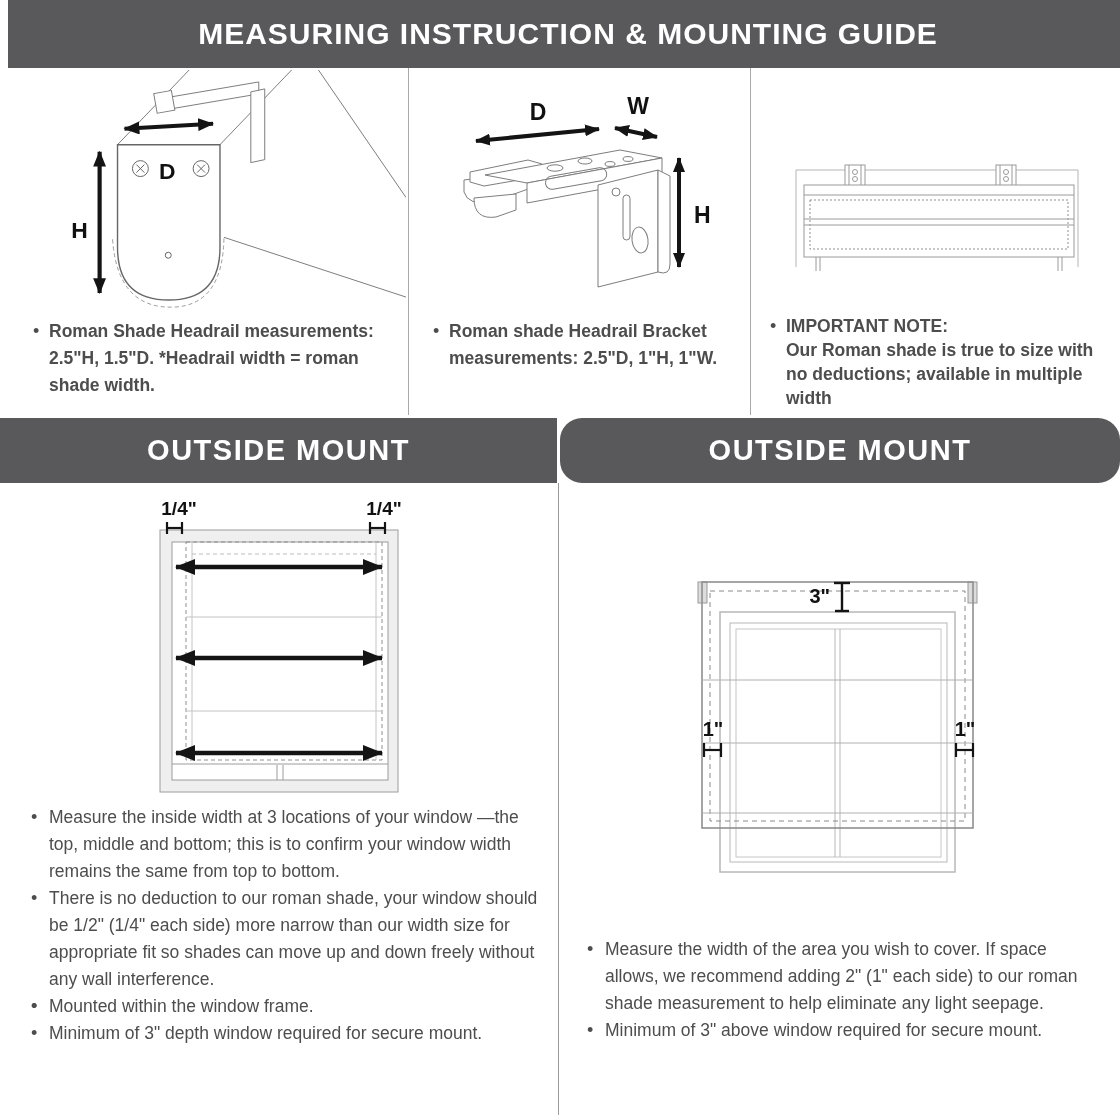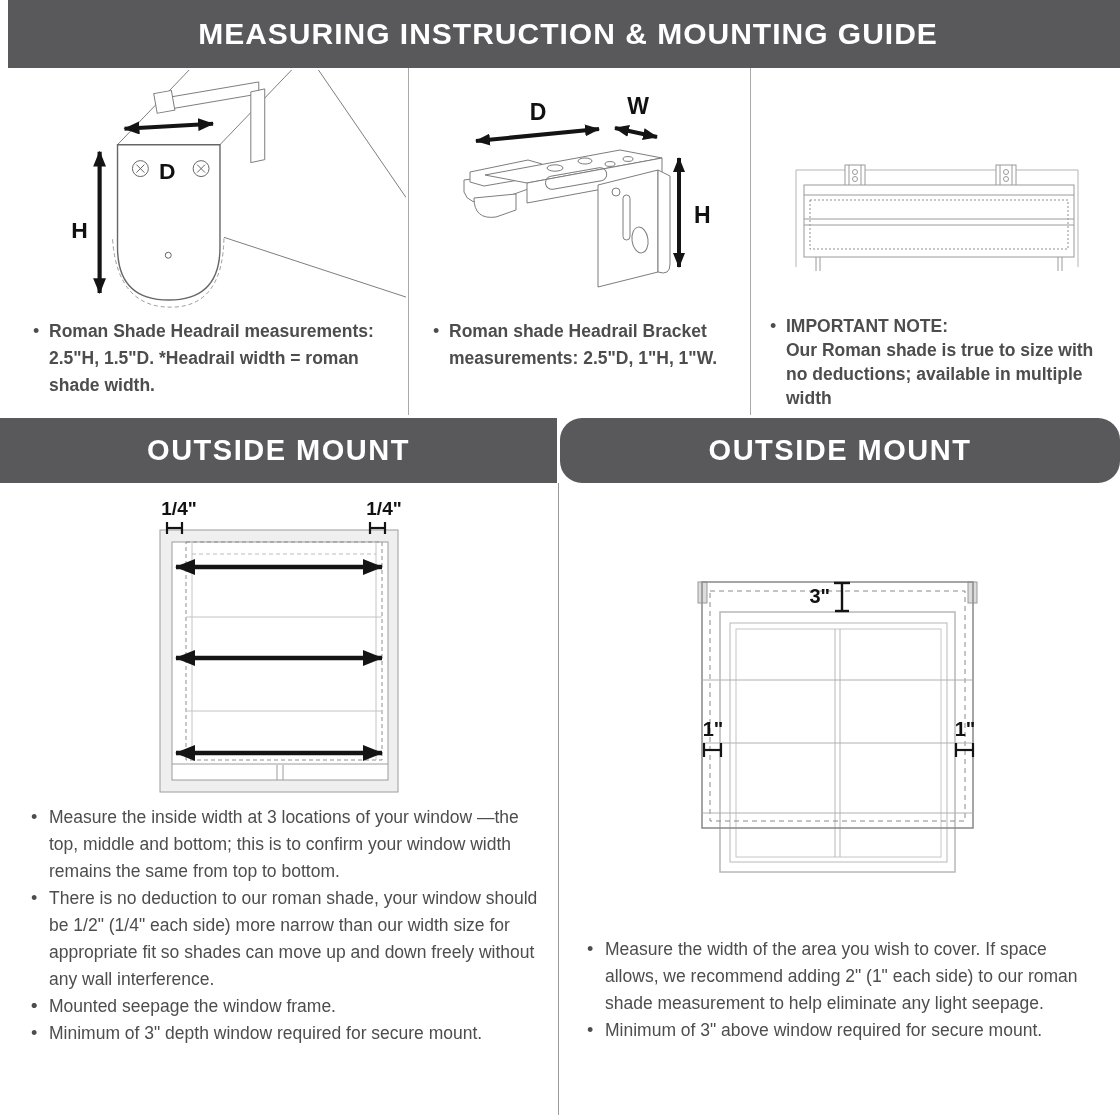--- a/index.html
+++ b/index.html
@@ -234,21 +234,21 @@
         <line x1="224" y1="36" x2="239" y2="36"></line>
     </g>
     <text x="33" y="23" font-size="19" font-weight="bold" fill="#111" text-anchor="middle">1/4"</text>
     <text x="238" y="23" font-size="19" font-weight="bold" fill="#111" text-anchor="middle">1/4"</text>
   </svg>
 
   <ul class="bullets inside">
     <li><span class="dot">•</span><span>Measure the inside width at 3 locations of your window —the top, middle and bottom; this is to confirm your window width remains the same from top to bottom.</span></li>
     <li><span class="dot">•</span><span>There is no deduction to our roman shade, your window should be 1/2" (1/4" each side) more narrow than our width size for appropriate fit so shades can move up and down freely without any wall interference.</span></li>
     <li><span class="dot">•</span></li>
-    <li><span class="dot">•</span><span>Mounted seepage the window frame.</span></li>
+    <li><span class="dot">•</span><span>Mounted within the window frame.</span></li>
     <li><span class="dot">•</span><span>Minimum of 3" depth window required for secure mount.</span></li>
   </ul>
 
   <svg class="diagram outside-diagram" viewBox="0 0 330 332">
     <g fill="none">
       <rect x="40" y="42" width="235" height="260" stroke="#b8b8b8" stroke-width="1.5"></rect>
       <rect x="50" y="53" width="217" height="239" stroke="#b8b8b8"></rect>
       <rect x="56" y="59" width="205" height="228" stroke="#c6c6c6"></rect>
       <line x1="155" y1="59" x2="155" y2="287" stroke="#b8b8b8"></line>
       <line x1="160" y1="59" x2="160" y2="287" stroke="#b8b8b8"></line>

